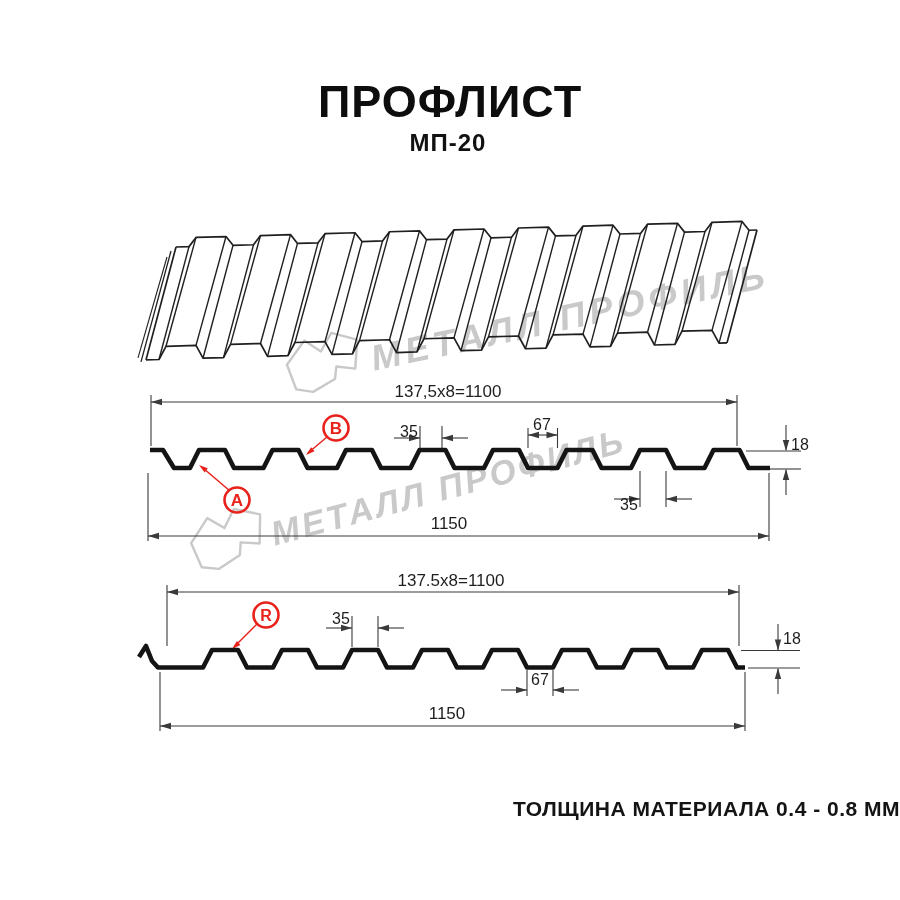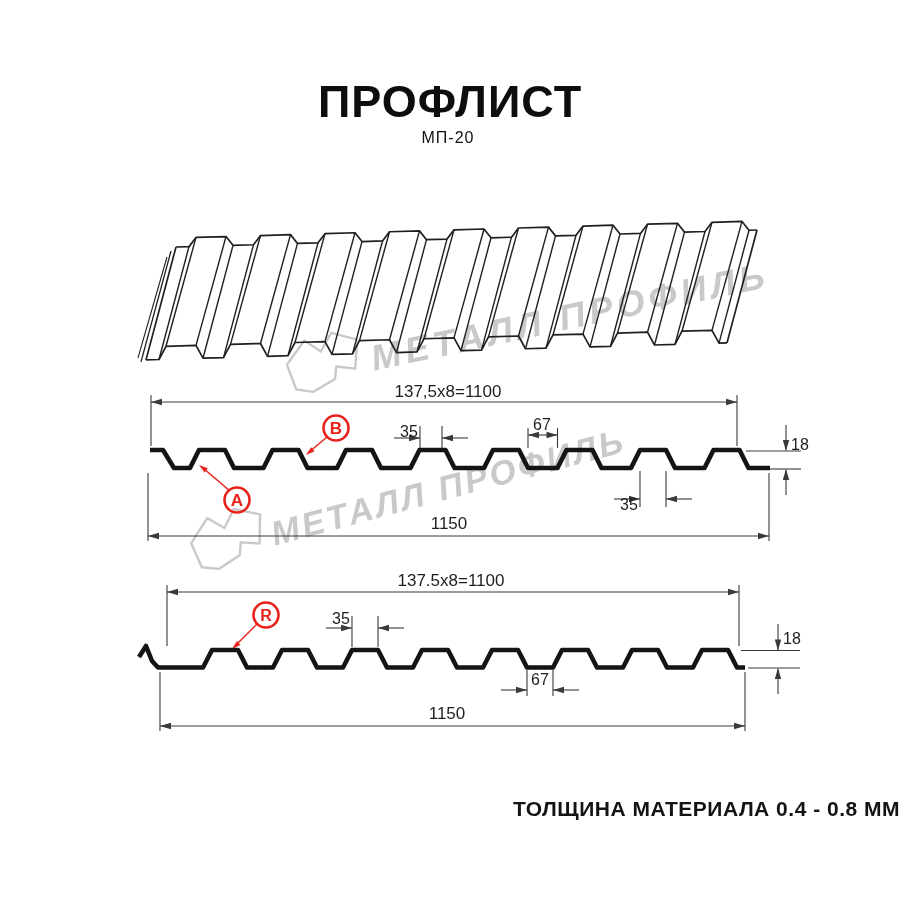--- a/index.html
+++ b/index.html
@@ -1,21 +1,21 @@
 <!DOCTYPE html>
 <html><head>
 <meta charset="utf-8">
 <style>
   html,body{margin:0;padding:0;background:#fff;}
   #page{position:relative;width:900px;height:900px;background:#ffffff;overflow:hidden;
         font-family:"Liberation Sans",sans-serif;}
   .title{position:absolute;left:0;top:76px;width:900px;text-align:center;
          font-size:45px;font-weight:800;letter-spacing:1px;color:#0d0d0d;}
   .subtitle{position:absolute;left:0;top:129px;width:896px;text-align:center;
-         font-size:16px;font-weight:400;letter-spacing:1px;color:#111;}
+         font-size:24px;font-weight:700;letter-spacing:1px;color:#111;}
   .footer{position:absolute;left:0;top:797px;width:900px;text-align:right;
          font-size:21px;font-weight:600;letter-spacing:0.5px;color:#141414;}
   svg{position:absolute;left:0;top:0;}
   .dimtext{font-family:"Liberation Sans",sans-serif;fill:#1e1e1e;}
   .wmtext{font-family:"Liberation Sans",sans-serif;font-weight:bold;font-style:italic;}
   .redlabel{font-family:"Liberation Sans",sans-serif;font-weight:bold;}
 </style>
 </head>
 <body>
 

